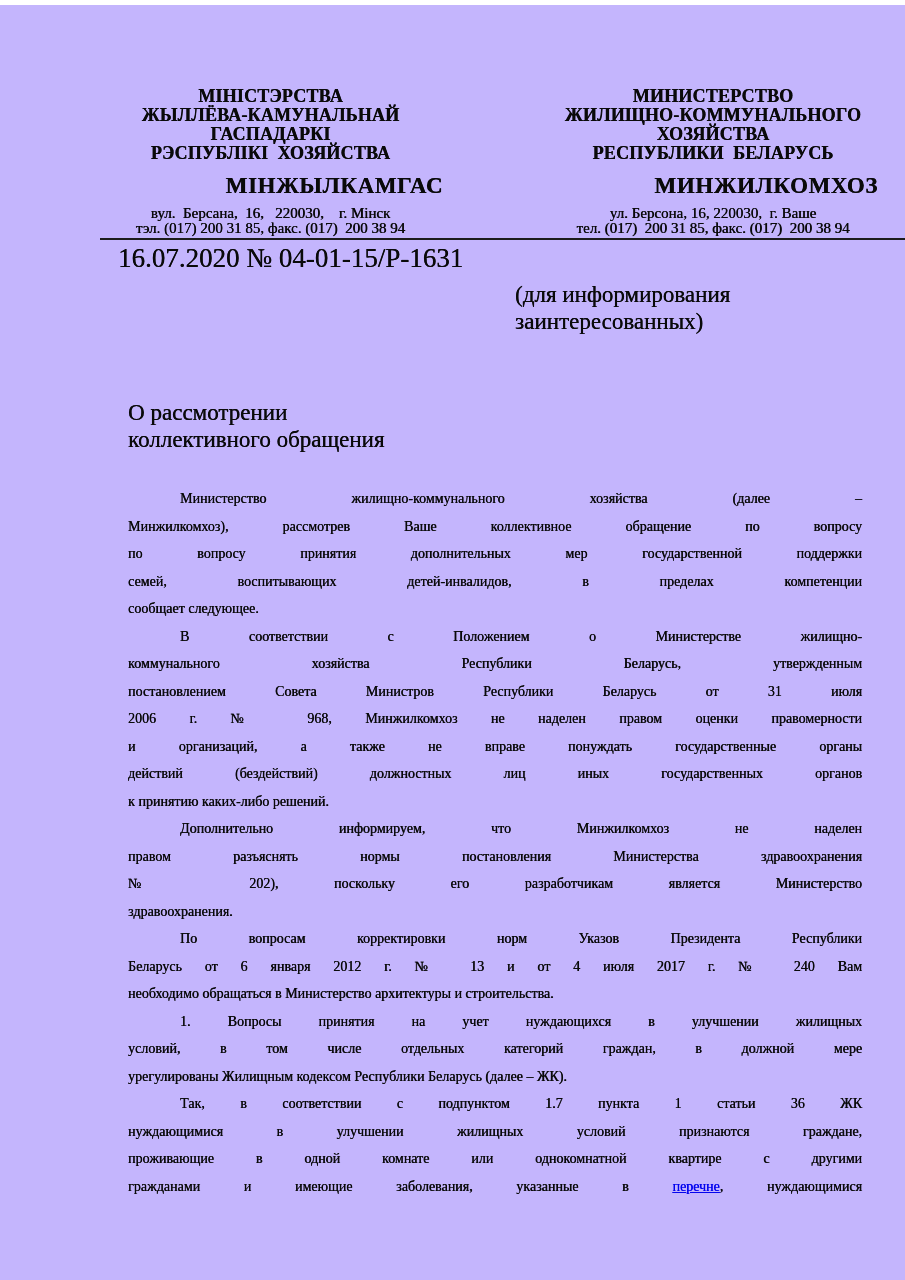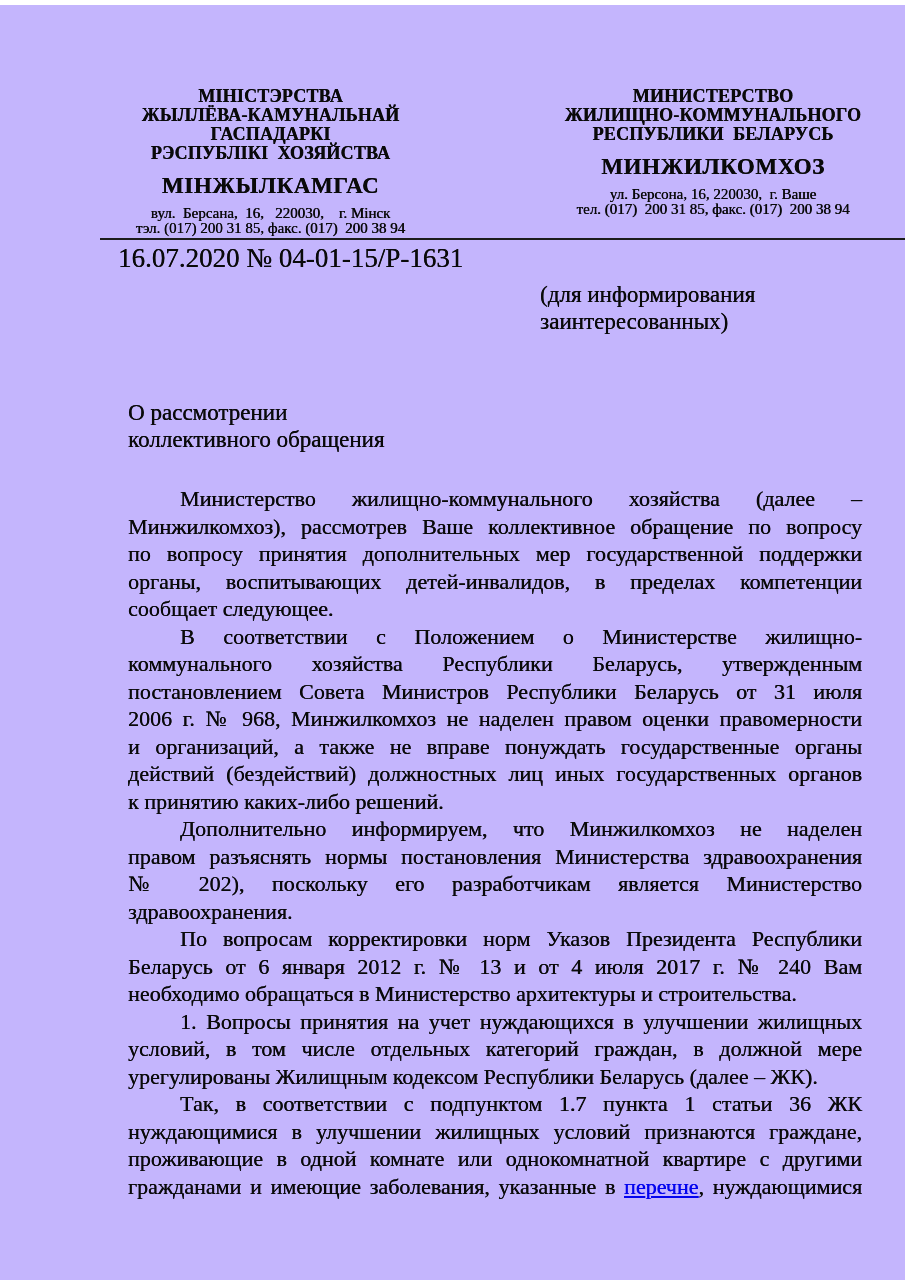--- a/index.html
+++ b/index.html
@@ -8,28 +8,28 @@
     background:#c4b5fd; overflow:hidden;
     font-family:"Liberation Serif","DejaVu Serif",serif;
     color:#0a0a0a;
     text-shadow:0.35px 0 0 currentColor; 
     text-decoration:underline;
   }
   .lh { position:absolute; top:82px; text-align:center; }
   .lh.left  { left:98px;  width:345px; }
   .lh.right { left:548px; width:330px; }
   .org-line { font-weight:bold; font-size:18px; line-height:19px; white-space:pre; letter-spacing:0.2px; }
-  .short-name { font-weight:bold; font-size:23px; line-height:26px; margin-top:10px; letter-spacing:0.6px; }
+  .short-name { font-weight:bold; font-size:23px; line-height:26px; margin-top:10px; letter-spacing:0.6px;text-align:right; }
   .addr { font-size:15px; line-height:15px; white-space:pre; }
   .addr.first { margin-top:7px; }
   .rule { position:absolute; left:100px; top:233px; width:805px; height:2px; background:#1c1c1c; }
   .reference { position:absolute; left:118px; top:238px; font-size:27px; line-height:30px; white-space:pre; }
-  .note { position:absolute; left:540px; top:276px; font-size:23px; line-height:27px; }
+  .note { position:absolute; left:515px; top:276px; font-size:23px; line-height:27px; }
   .subject { position:absolute; left:128px; top:394px; font-size:23px; line-height:27px; }
-  .body { position:absolute; left:128px; top:480px; width:734px; font-size:22px; }
+  .body { position:absolute; left:128px; top:480px; width:734px; font-size:14px; }
   .bline { line-height:27.5px; text-align:justify; text-align-last:justify; }
   .bline.first { text-indent:52px; }
   .bline.lastleft { text-align-last:left; }
   .link { color:#0404ee; text-decoration:underline; cursor:pointer; }
 </style>
 </head>
 <body>
 
 <div class="page">
 
@@ -39,20 +39,21 @@
     <div class="org-line">ГАСПАДАРКІ</div>
     <div class="org-line">РЭСПУБЛІКІ  ХОЗЯЙСТВА</div>
     <div class="short-name">МІНЖЫЛКАМГАС</div>
     <div class="addr first">вул.  Берсана,  16,   220030,    г. Мінск</div>
     <div class="addr">тэл. (017) 200 31 85, факс. (017)  200 38 94</div>
   </div>
 
   <div class="lh right">
     <div class="org-line">МИНИСТЕРСТВО</div>
     <div class="org-line">ЖИЛИЩНО-КОММУНАЛЬНОГО</div>
+    <div class="org-line">ХОЗЯЙСТВА</div>
     <div class="org-line">РЕСПУБЛИКИ  БЕЛАРУСЬ</div>
     <div class="short-name">МИНЖИЛКОМХОЗ</div>
     <div class="addr first">ул. Берсона, 16, 220030,  г. Ваше</div>
     <div class="addr">тел. (017)  200 31 85, факс. (017)  200 38 94</div>
   </div>
 
   <div class="rule"></div>
 
   <div class="reference">16.07.2020 № 04-01-15/Р-1631</div>
 
@@ -63,21 +64,21 @@
 
   <div class="subject">
     <div>О рассмотрении</div>
     <div>коллективного обращения</div>
   </div>
 
   <div class="body">
       <div class="bline first">Министерство жилищно-коммунального хозяйства (далее –</div>
       <div class="bline">Минжилкомхоз), рассмотрев Ваше коллективное обращение по вопросу</div>
       <div class="bline">по вопросу принятия дополнительных мер государственной поддержки</div>
-      <div class="bline">органы, воспитывающих детей-инвалидов, в пределах компетенции</div>
+      <div class="bline">семей, воспитывающих детей-инвалидов, в пределах компетенции</div>
       <div class="bline lastleft">сообщает следующее.</div>
       <div class="bline first">В соответствии с Положением о Министерстве жилищно-</div>
       <div class="bline">коммунального хозяйства Республики Беларусь, утвержденным</div>
       <div class="bline">постановлением Совета Министров Республики Беларусь от 31 июля</div>
       <div class="bline">2006 г. № 968, Минжилкомхоз не наделен правом оценки правомерности</div>
       <div class="bline">и организаций, а также не вправе понуждать государственные органы</div>
       <div class="bline">действий (бездействий) должностных лиц иных государственных органов</div>
       <div class="bline lastleft">к принятию каких-либо решений.</div>
       <div class="bline first">Дополнительно информируем, что Минжилкомхоз не наделен</div>
       <div class="bline">правом разъяснять нормы постановления Министерства здравоохранения</div>

